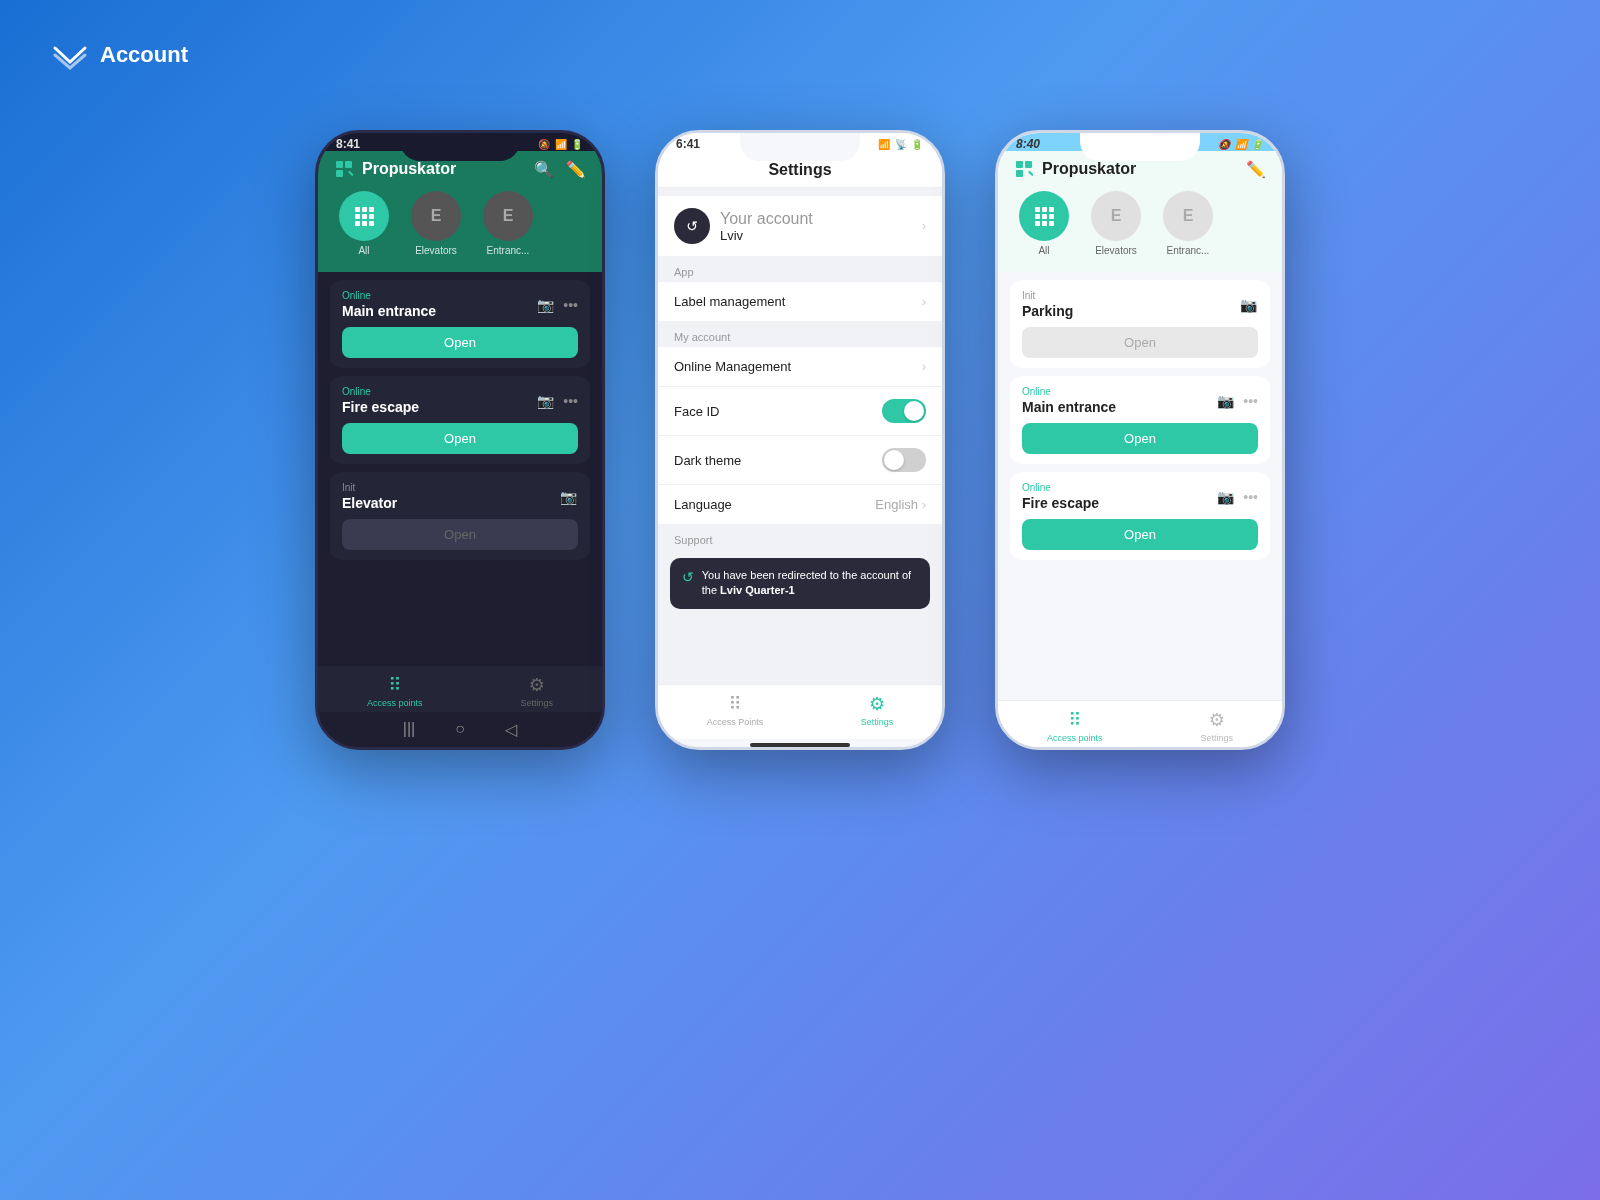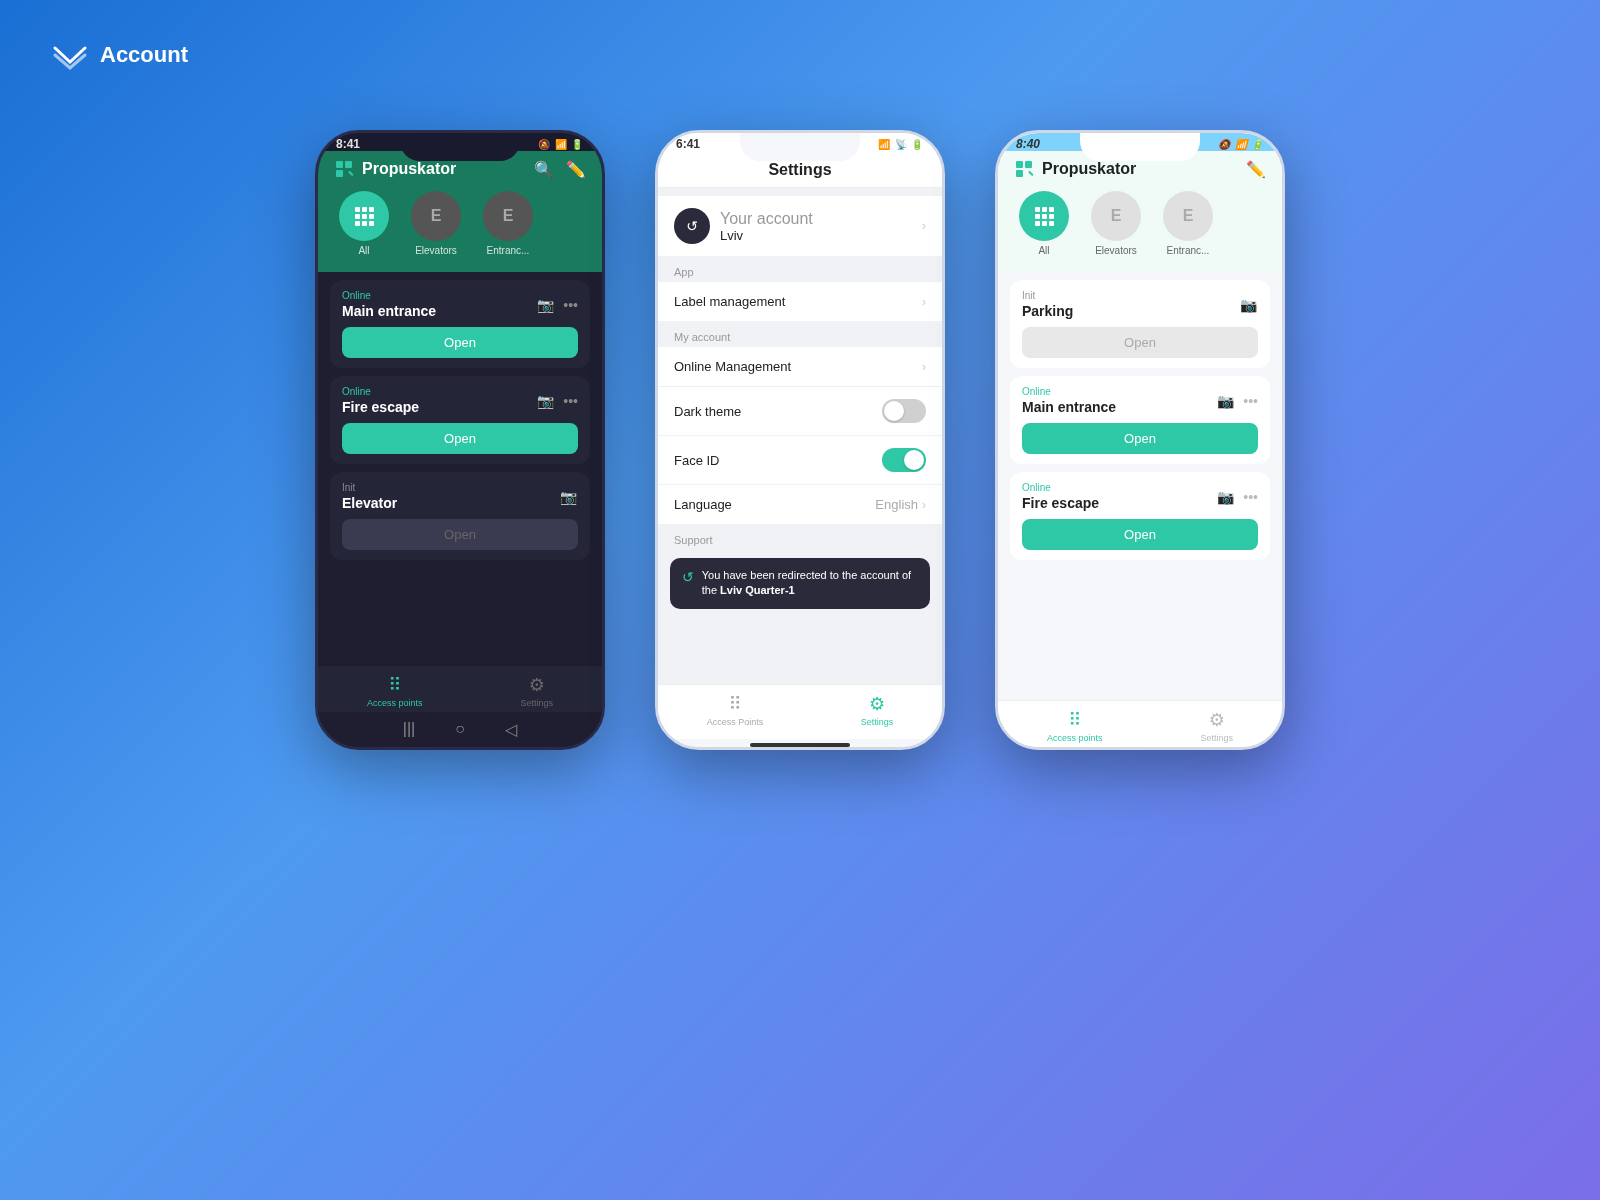--- a/index.html
+++ b/index.html
@@ -700,28 +700,28 @@
           </div>
         </div>
 
         <div class="section-label">My account</div>
         <div class="settings-card">
           <div class="settings-row">
             <span class="settings-row-label">Online Management</span>
             <span class="chevron">›</span>
           </div>
           <div class="settings-row">
+            <span class="settings-row-label">Face ID</span>
+            <div class="toggle toggle-on">
+              <div class="toggle-knob"></div>
+            </div>
+          </div>
+          <div class="settings-row">
             <span class="settings-row-label">Dark theme</span>
             <div class="toggle toggle-off">
-              <div class="toggle-knob"></div>
-            </div>
-          </div>
-          <div class="settings-row">
-            <span class="settings-row-label">Face ID</span>
-            <div class="toggle toggle-on">
               <div class="toggle-knob"></div>
             </div>
           </div>
           <div class="settings-row">
             <span class="settings-row-label">Language</span>
             <div class="settings-row-value">
               <span>English</span>
               <span class="chevron">›</span>
             </div>
           </div>

